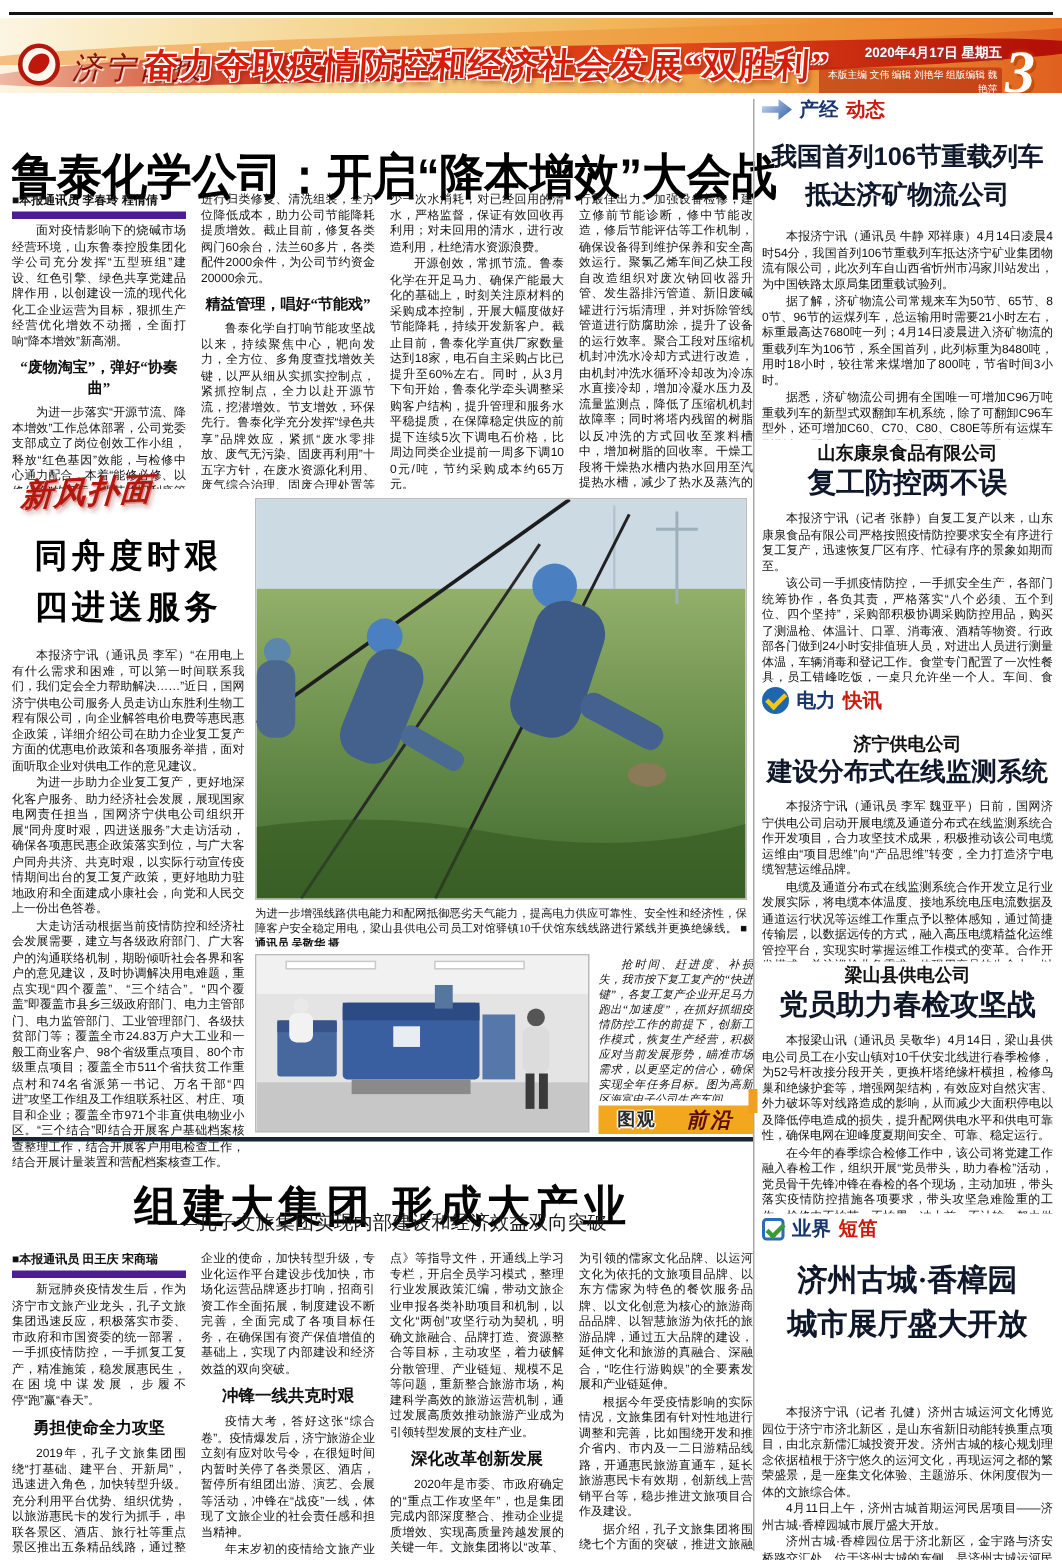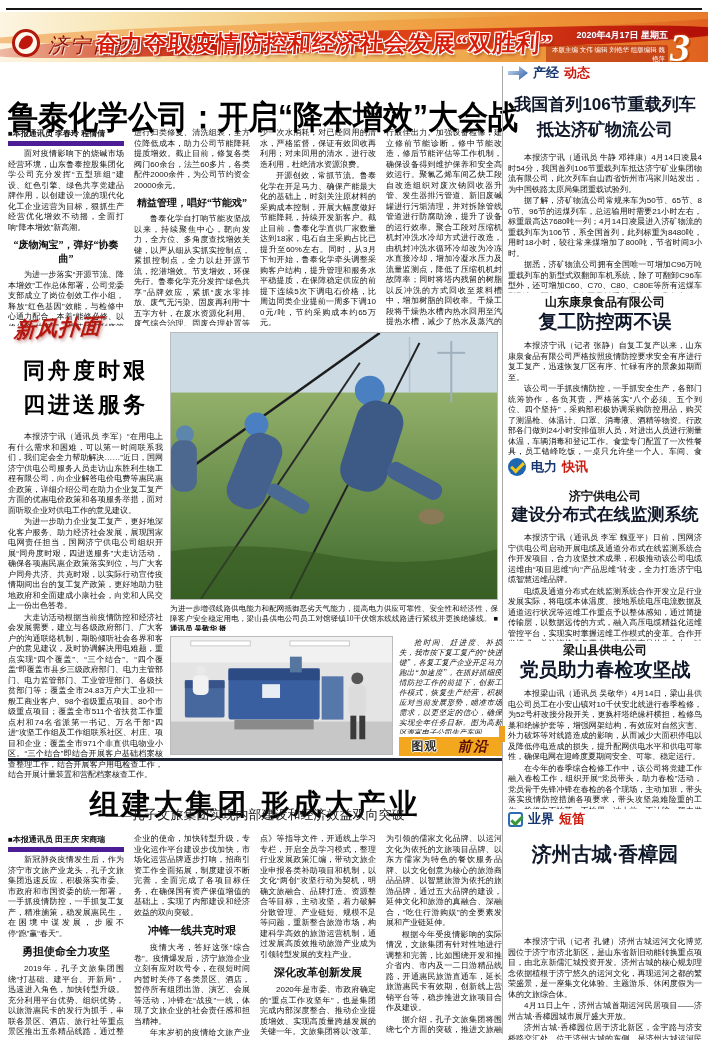--- a/index.html
+++ b/index.html
@@ -310,20 +310,21 @@
 
     </div>
 
     <div class="sec badge" style="top:748px;">
       <span class="check-icon"></span>
       <span class="b1">业界</span>
         <span class="b2">短笛</span>
     </div>
     <h2 class="sec sb-h h-sec5" style="top:778px;">
       <span>济州古城·香樟园</span><br>
+      <span>城市展厅盛大开放</span>
     </h2>
     <div class="sec body" style="top:842px;height:132px;margin-top:33px;">
       <p>本报济宁讯（记者 孔健）济州古城运河文化博览园位于济宁市济北新区，是山东省新旧动能转换重点项目，由北京新儒汇城投资开发。济州古城的核心规划理念依据植根于济宁悠久的运河文化，再现运河之都的繁荣盛景，是一座集文化体验、主题游乐、休闲度假为一体的文旅综合体。</p>
       <p>4月11日上午，济州古城首期运河民居项目——济州古城·香樟园城市展厅盛大开放。</p>
       <p>济州古城·香樟园位居于济北新区，金宇路与济安桥路交汇处，位于济州古城的东侧，是济州古城运河民居休闲度假区的一部分。项目依托济州古城旅游区，首先自身拥有丰富的大配套资源，文化体验、主题游乐、养生度假、休闲娱乐、教育医疗等诸多优质配套就在家门口。其次，项目地处济北新区金宇路繁华地段，交通便捷，配套齐全，让业主与美好生活不期而遇。香樟园占地140亩，容积率仅为1.12，是15万平方米别墅、洋房低密社区。建筑风格、文化主题与主景区保持高度统一，以新中式建筑演绎运河文化古韵和当代生活追求。</p>
     </div>
   </div>
 
 </div>
 

